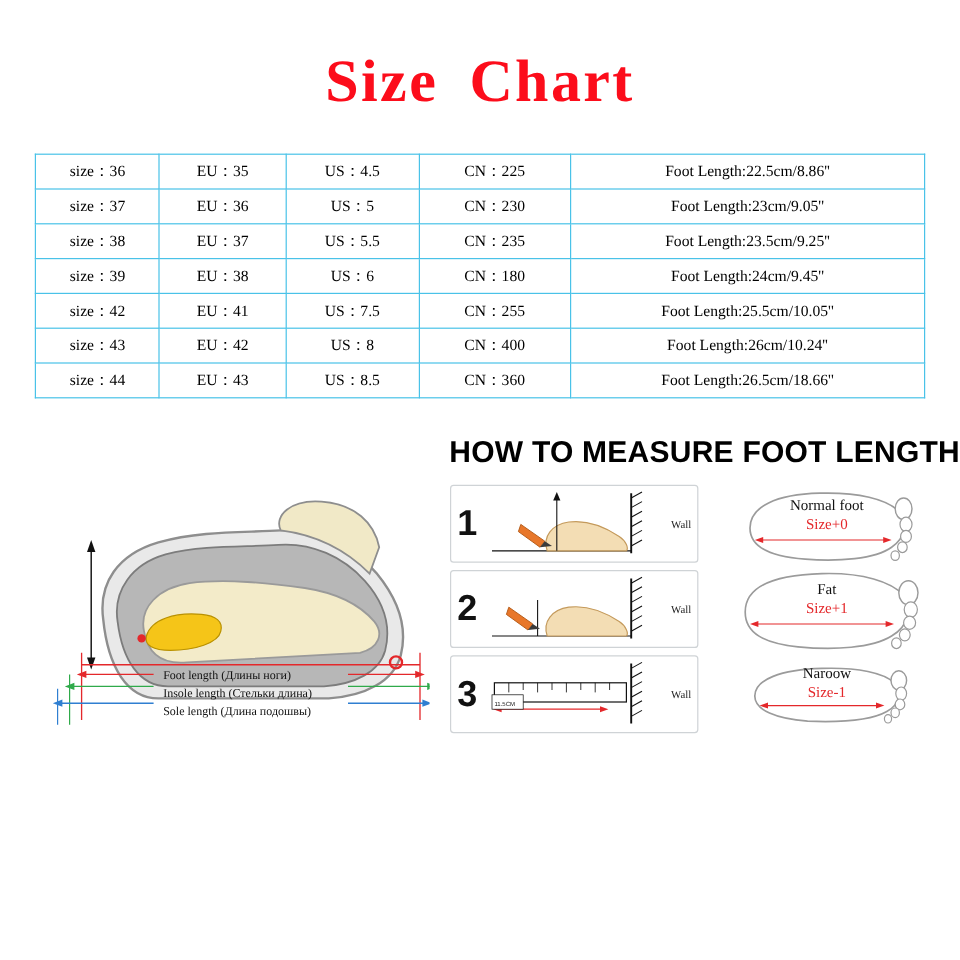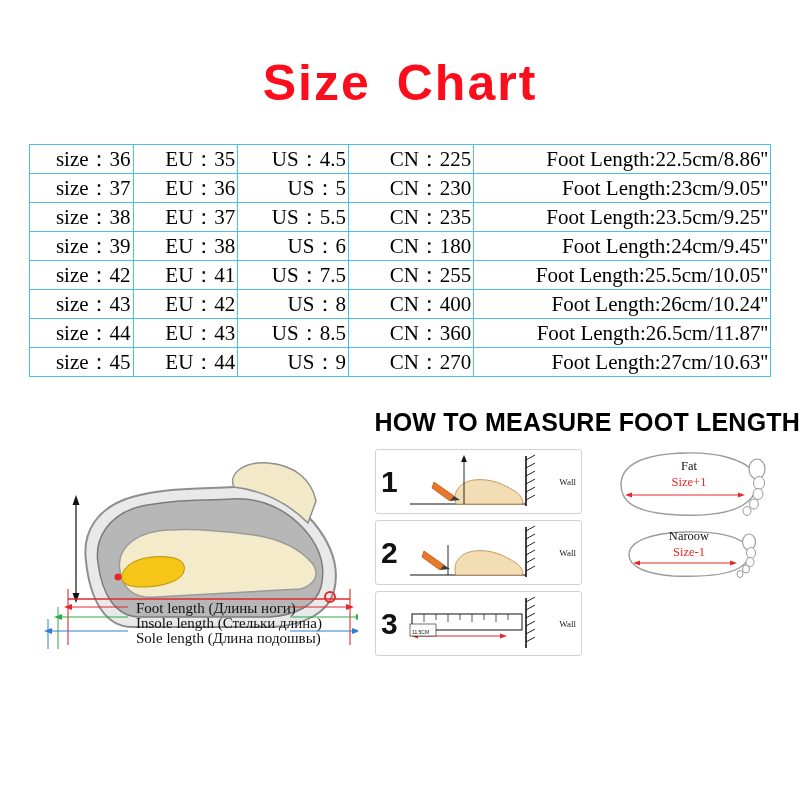--- a/index.html
+++ b/index.html
@@ -17,46 +17,46 @@
   .page {
     width: 800px;
     height: 800px;
     position: relative;
   }
 
   
   .main-title {
     text-align: center;
     color: #fc0d1b;
-    font-family: Liberation Sans, sans-serif;
+    font-family: Liberation Serif, serif;
     font-weight: bold;
     font-size: 50px;
     letter-spacing: 2px;
-    padding-top: 58px;
+    padding-top: 42px;
     line-height: 1;
   }
   .main-title .gap { display: inline-block; width: 26px; }
 
   
   .table-wrap {
     margin: 36px auto 0 auto;
     width: 742px;
   }
   table.size-table {
     border-collapse: collapse;
     width: 100%;
     font-family: "Liberation Serif", serif;
     background: #fff;
   }
   table.size-table td {
     border: 1px solid #49c2e8;
     height: 28px;
-    font-size: 21px;
+    font-size: 13px;
     color: #000;
-    text-align: right;
+    text-align: center;
     padding: 0 2px;
     white-space: nowrap;
   }
   td.c-size { width: 102px; }
   td.c-eu   { width: 104px; }
   td.c-us   { width: 110px; }
   td.c-cn   { width: 126px; }
   td.c-fl   { width: 300px; }
 
   
@@ -164,21 +164,21 @@
     color: #e4282b;
     white-space: nowrap;
   }
 
   
   .foot-legend {
     position: absolute;
     left: 108px;
     top: 152px;
     font-family: "Liberation Serif", serif;
-    font-size: 15px;
+    font-size: 10px;
     color: #111;
     line-height: 15px;
   }
   .ruler-txt {
     position: absolute;
     font-family: "Liberation Sans", sans-serif;
     font-size: 5px;
     color: #111;
   }
 </style>
@@ -234,28 +234,21 @@
           <td class="c-eu">EU：42</td>
           <td class="c-us">US：8</td>
           <td class="c-cn">CN：400</td>
           <td class="c-fl">Foot Length:26cm/10.24''</td>
         </tr>
         <tr>
           <td class="c-size">size：44</td>
           <td class="c-eu">EU：43</td>
           <td class="c-us">US：8.5</td>
           <td class="c-cn">CN：360</td>
-          <td class="c-fl">Foot Length:26.5cm/11.87''</td>
-        </tr>
-        <tr>
-          <td class="c-size">size：45</td>
-          <td class="c-eu">EU：44</td>
-          <td class="c-us">US：9</td>
-          <td class="c-cn">CN：270</td>
-          <td class="c-fl">Foot Length:27cm/10.63''</td>
+          <td class="c-fl">Foot Length:26.5cm/18.66''</td>
         </tr>
       </tbody>
     </table>
   </div>
 
   <div class="section-title">HOW TO MEASURE FOOT LENGTH</div>
 
   <div class="illus">
 
     <div class="foot-panel">
@@ -395,20 +388,36 @@
           <rect x="6" y="30" width="26" height="12" fill="#fff" stroke="#111" stroke-width="0.6"></rect>
         </svg>
         <div class="ruler-txt" style="left:36px; top:37px;">11.5CM</div>
         <div class="wall-label">Wall</div>
       </div>
 
     </div>
 
     <div class="types-panel">
 
+      <div class="type-block">
+        <svg width="172" height="70" viewBox="0 0 172 70">
+          <path d="M22 36 C22 18 44 8 80 7 C112 6 136 12 146 22 C154 30 152 44 140 52
+                   C126 62 96 64 68 62 C40 60 22 52 22 36 Z" fill="#fff" stroke="#9b9b9b" stroke-width="1.4"></path>
+          <ellipse cx="150" cy="20" rx="7" ry="9" fill="#fff" stroke="#9b9b9b" stroke-width="1.2"></ellipse>
+          <ellipse cx="152" cy="33" rx="5" ry="6" fill="#fff" stroke="#9b9b9b" stroke-width="1"></ellipse>
+          <ellipse cx="152" cy="43" rx="4.5" ry="5" fill="#fff" stroke="#9b9b9b" stroke-width="1"></ellipse>
+          <ellipse cx="149" cy="52" rx="4" ry="4.5" fill="#fff" stroke="#9b9b9b" stroke-width="1"></ellipse>
+          <ellipse cx="143" cy="59" rx="3.5" ry="4" fill="#fff" stroke="#9b9b9b" stroke-width="1"></ellipse>
+          <line x1="30" y1="46" x2="136" y2="46" stroke="#e4282b" stroke-width="1"></line>
+          <polygon points="26,46 33,43.5 33,48.5" fill="#e4282b"></polygon>
+          <polygon points="140,46 133,43.5 133,48.5" fill="#e4282b"></polygon>
+        </svg>
+        <div class="type-name">Normal foot</div>
+        <div class="type-size">Size+0</div>
+      </div>
 
       <div class="type-block">
         <svg width="172" height="70" viewBox="0 0 172 70">
           <path d="M18 36 C18 14 44 5 82 4 C116 3 140 11 150 22 C158 32 154 48 140 56
                    C124 66 92 68 62 65 C34 62 18 54 18 36 Z" fill="#fff" stroke="#9b9b9b" stroke-width="1.4"></path>
           <ellipse cx="154" cy="20" rx="8" ry="10" fill="#fff" stroke="#9b9b9b" stroke-width="1.2"></ellipse>
           <ellipse cx="156" cy="34" rx="5.5" ry="6.5" fill="#fff" stroke="#9b9b9b" stroke-width="1"></ellipse>
           <ellipse cx="155" cy="45" rx="5" ry="5.5" fill="#fff" stroke="#9b9b9b" stroke-width="1"></ellipse>
           <ellipse cx="151" cy="55" rx="4.5" ry="5" fill="#fff" stroke="#9b9b9b" stroke-width="1"></ellipse>
           <ellipse cx="144" cy="62" rx="4" ry="4.5" fill="#fff" stroke="#9b9b9b" stroke-width="1"></ellipse>

